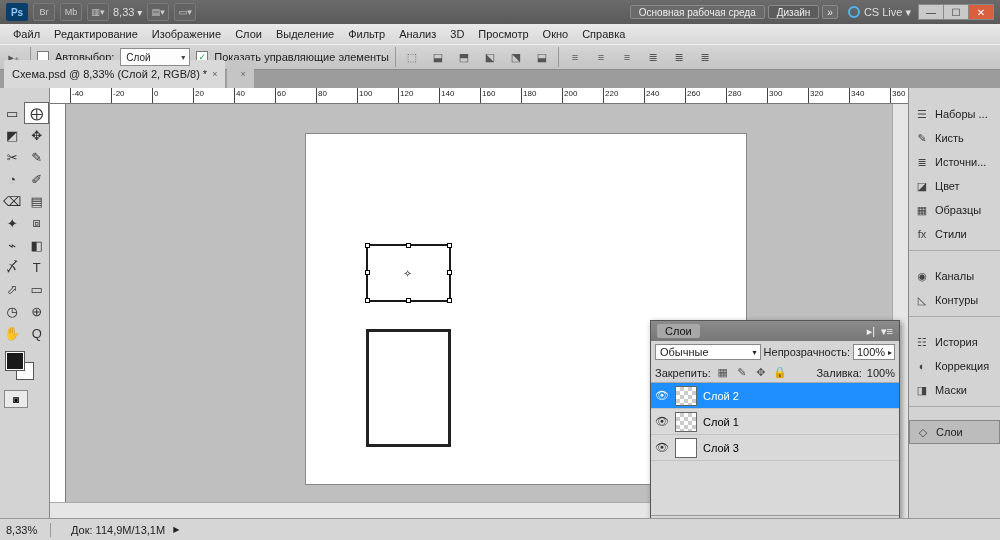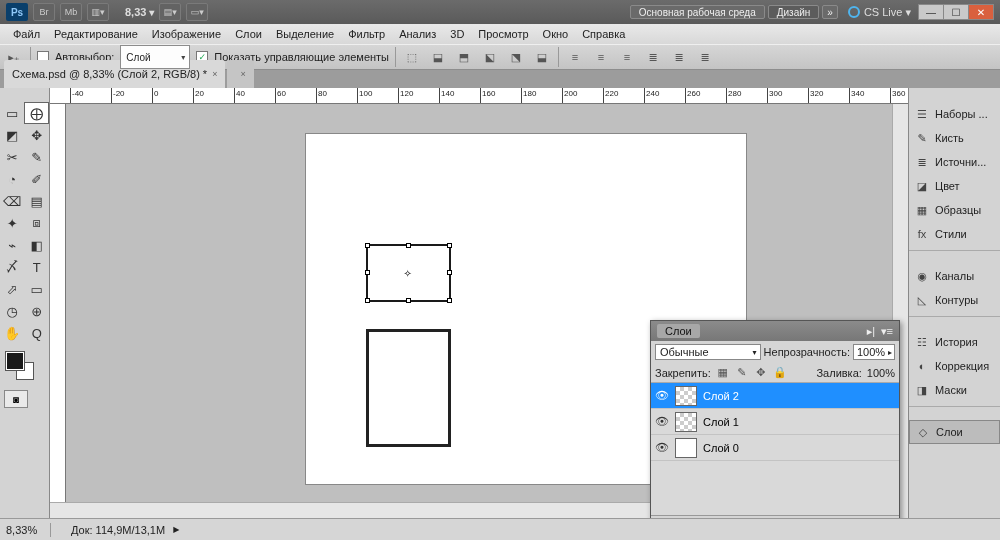--- a/index.html
+++ b/index.html
@@ -2,34 +2,34 @@
 <html><head>
 <meta charset="utf-8">
 <style>
 * { margin:0; padding:0; box-sizing:border-box; font-family:"Segoe UI",Tahoma,sans-serif; font-size:11px; -webkit-user-select:none; }
 body { width:1000px; height:540px; background:#464646; overflow:hidden; position:relative; }
 
 
 .titlebar { height:24px; background:linear-gradient(#6b6b6b,#5a5a5a); display:flex; align-items:center; padding:0 6px; color:#ddd; }
 .titlebar .ps { width:22px; height:18px; background:#0a3f6b; color:#8fc8f8; font-weight:bold; display:flex; align-items:center; justify-content:center; border-radius:2px; font-size:10px; }
 .titlebar .tbicon { width:22px; height:18px; border:1px solid #7a7a7a; margin-left:5px; background:#636363; display:flex; align-items:center; justify-content:center; color:#ccc; border-radius:2px; font-size:9px; }
-.titlebar .zoom { margin-left:16px; color:#dedede; font-size:10px;font-weight:bold; }
+.titlebar .zoom { margin-left:4px; color:#dedede; font-size:10px; }
 .titlebar .spacer { flex:1; }
 .titlebar .wsbtn { height:14px; border:1px solid #8a8a8a; background:#6a6a6a; color:#eee; padding:0 8px; margin-left:3px; display:flex; align-items:center; border-radius:2px; font-size:10px; }
 .titlebar .cslive { margin-left:10px; color:#dedede; font-size:10px; display:flex; align-items:center; gap:4px; }
 .titlebar .cslive .ring { width:12px;height:12px;border:2px solid #4fb5ef;border-radius:50%; }
 .winbtns { display:flex; margin-left:8px; }
 .winbtns div{ width:26px;height:16px; background:#c9c9c9; border:1px solid #888; margin-left:-1px; display:flex;align-items:center;justify-content:center; font-size:10px;color:#333;}
 .winbtns .cl{ background:#d9603e;color:#fff;}
 
 .menubar { height:20px; background:linear-gradient(#e9e9e9,#d8d8d8); display:flex; align-items:center; padding:0 6px; color:#222;text-align:center; }
 .menubar span{ padding:0 7px; font-size:11px; }
 
 .optbar { height:26px; background:linear-gradient(#d6d6d6,#c4c4c4); border-top:1px solid #efefef; border-bottom:1px solid #8d8d8d; display:flex; align-items:center; padding:0 4px; color:#222; gap:6px;}
-.optbar .ddl{ border:1px solid #8c8c8c; background:#fdfdfd; height:24px; padding:0 18px 0 5px; font-size:10px; display:flex;align-items:center; position:relative;}
+.optbar .ddl{ border:1px solid #8c8c8c; background:#fdfdfd; height:18px; padding:0 18px 0 5px; font-size:10px; display:flex;align-items:center; position:relative;}
 .optbar .ddl::after{content:"▾"; position:absolute; right:4px; font-size:8px; color:#444;}
 .optbar .cb{ width:12px;height:12px;border:1px solid #777; background:#fff; display:inline-flex;align-items:center;justify-content:center;font-size:9px;color:#2a5;}
 .optbar .sep{ width:1px; height:20px; background:#999;}
 .optbar .ic{ width:20px;height:20px; border:1px solid transparent; display:flex;align-items:center;justify-content:center; color:#555; font-size:11px;}
 
 .tabbar { height:18px; background:#9c9c9c; display:flex; align-items:flex-end; padding:0 4px;}
 .tabbar .tab{ background:#c5c5c5; height:28px; padding:0 8px; margin-right:2px; font-size:10px; color:#222; display:flex; align-items:center; border-top-left-radius:3px;border-top-right-radius:3px; }
 .tabbar .tab.active{ background:#d9d9d9; }
 .tabbar .cx{ margin-left:5px; font-size:9px; color:#666;}
 
@@ -377,21 +377,21 @@
         <span>Слой 2</span>
       </div>
       <div class="lrow">
         <span class="eye">👁</span>
         <span class="th"></span>
         <span>Слой 1</span>
       </div>
       <div class="lrow">
         <span class="eye">👁</span>
         <span class="th white"></span>
-        <span>Слой 0</span>
+        <span>Слой 3</span>
       </div>
     </div>
   <div class="ft" id="layersft">
       <span>⟲</span>
       <span>fx</span>
       <span>◯</span>
       <span>◪</span>
       <span>▭</span>
       <span>▦</span>
       <span>🗑</span>

